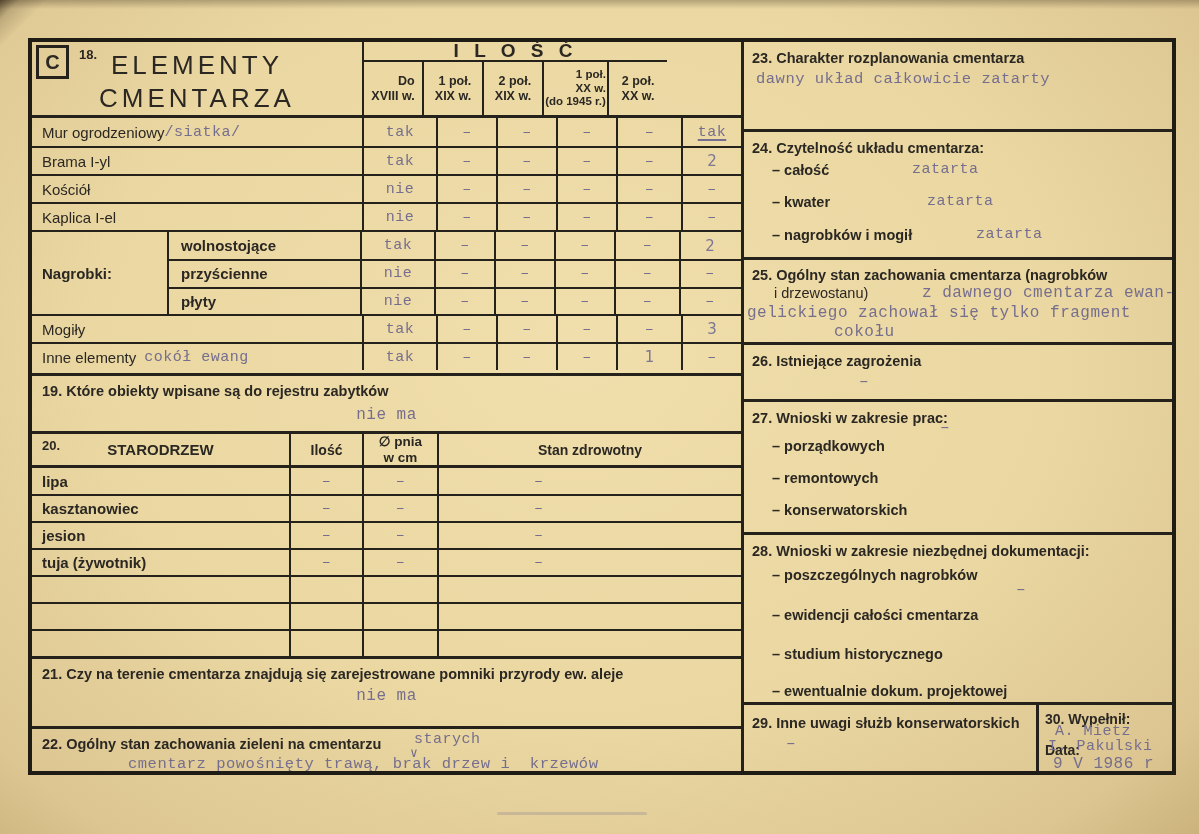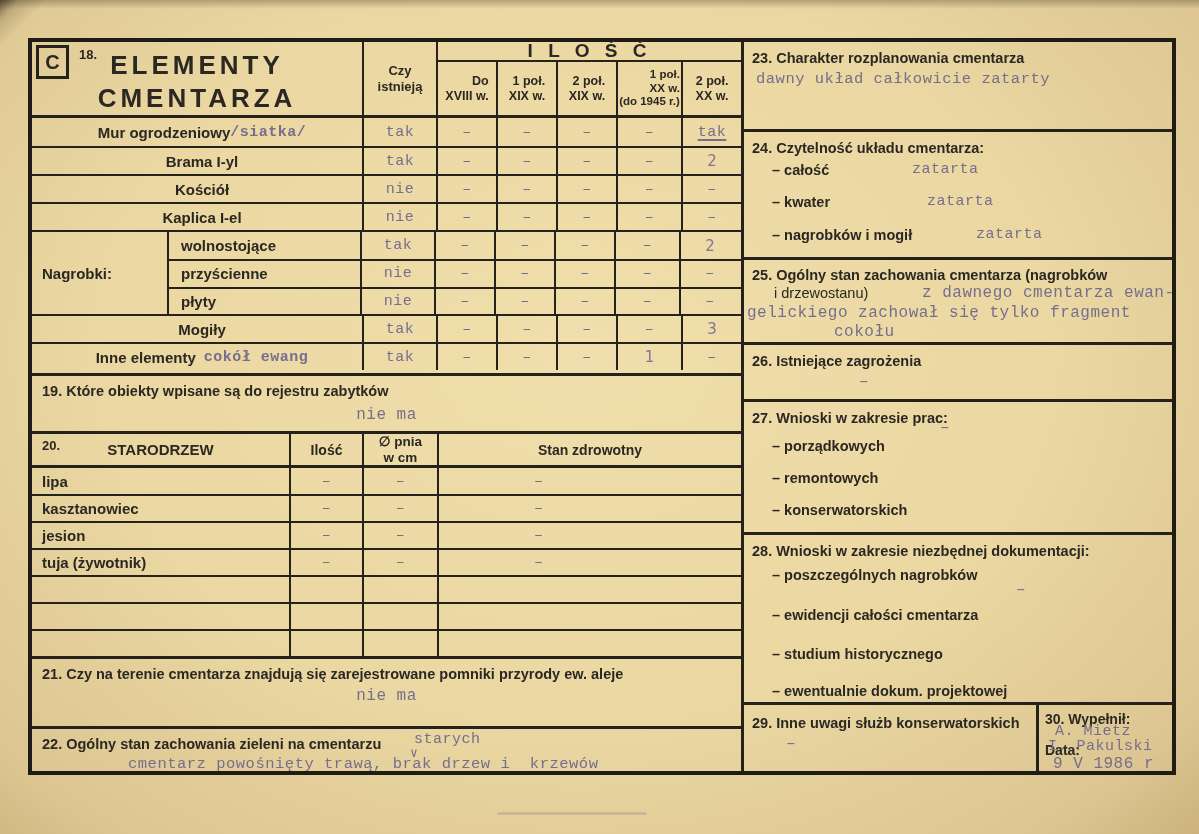--- a/index.html
+++ b/index.html
@@ -22,36 +22,36 @@
   .hand{font-family:"DejaVu Sans",sans-serif;color:var(--hand);}
   .pre{white-space:pre-line;}
   .ul{text-decoration:underline;text-underline-offset:3px;text-decoration-thickness:1.5px;}
 
   
   .t18{height:331px;display:flex;flex-direction:column;}
   .t18-header{display:flex;height:76px;border-bottom:3px solid var(--line);}
   .cell{border-right:2px solid var(--line);display:flex;align-items:center;}
   .cell:last-child,.nolast{border-right:none;}
   .t18-title{width:332px;position:relative;justify-content:center;}
-  .t18-title .big{font-size:26px;font-weight:700;letter-spacing:4px;text-align:center;line-height:1.25;padding-top:6px;}
+  .t18-title .big{font-size:26px;font-weight:400;letter-spacing:4px;text-align:center;line-height:1.25;padding-top:6px;}
   .c-tab{position:absolute;left:4px;top:3px;width:33px;height:34px;border:3px solid var(--line);
          display:flex;align-items:center;justify-content:center;font-size:20px;font-weight:800;}
   .t18-no{position:absolute;left:47px;top:5px;font-size:13px;font-weight:700;}
   .t18-exists{width:74px;justify-content:center;text-align:center;font-size:13px;font-weight:700;line-height:1.2;}
   .t18-right{width:303px;display:flex;flex-direction:column;}
   .t18-ilosc{height:20px;border-bottom:2px solid var(--line);display:flex;align-items:center;justify-content:center;
              font-size:19px;font-weight:800;letter-spacing:5px;}
   .t18-periods{flex:1;display:flex;}
   .cph{width:60px;justify-content:center;text-align:right;font-size:12.5px;font-weight:700;line-height:1.2;}
   .cph4{width:65px;font-size:11.5px;}
   .cph5{width:58px;border-right:none;}
 
   .trow{display:flex;height:28px;border-top:2px solid var(--line);}
   .trow.first{border-top:none;}
-  .cl{width:332px;padding-left:10px;font-size:15px;font-weight:700;justify-content:center;}
+  .cl{width:332px;padding-left:10px;font-size:15px;font-weight:400;}
   .cz{width:74px;justify-content:center;font-size:15px;}
   .cp{width:60px;justify-content:center;font-size:15px;}
   .cp4{width:65px;justify-content:center;font-size:15px;}
   .cp5{width:58px;border-right:none;justify-content:center;font-size:15px;}
   .group-block{display:flex;border-top:2px solid var(--line);height:84px;}
   .cg{width:137px;border-right:2px solid var(--line);display:flex;align-items:center;padding-left:10px;font-size:15px;font-weight:700;}
   .g-rows{display:flex;flex-direction:column;flex:1;}
   .g-rows .trow{height:28px;}
   .g-rows .trow.first{border-top:none;}
   .cs{width:193px;padding-left:12px;font-size:15px;font-weight:700;border-right:2px solid var(--line);display:flex;align-items:center;}
@@ -121,22 +121,20 @@
   <div class="pane-left">
 
     <div class="t18">
       <div class="t18-header">
         <div class="cell t18-title">
           <span class="c-tab">C</span>
           <span class="t18-no">18.</span>
           <span class="big pre">ELEMENTY
 CMENTARZA</span>
         </div>
-        <div class="cell t18-exists pre">Czy
-istnieją</div>
         <div class="t18-right">
           <div class="t18-ilosc">I L O Ś Ć</div>
           <div class="t18-periods">
             <div class="cell cph pre">Do
 XVIII w.</div>
             <div class="cell cph pre">1 poł.
 XIX w.</div>
             <div class="cell cph pre">2 poł.
 XIX w.</div>
             <div class="cell cph cph4 pre">1 poł.

